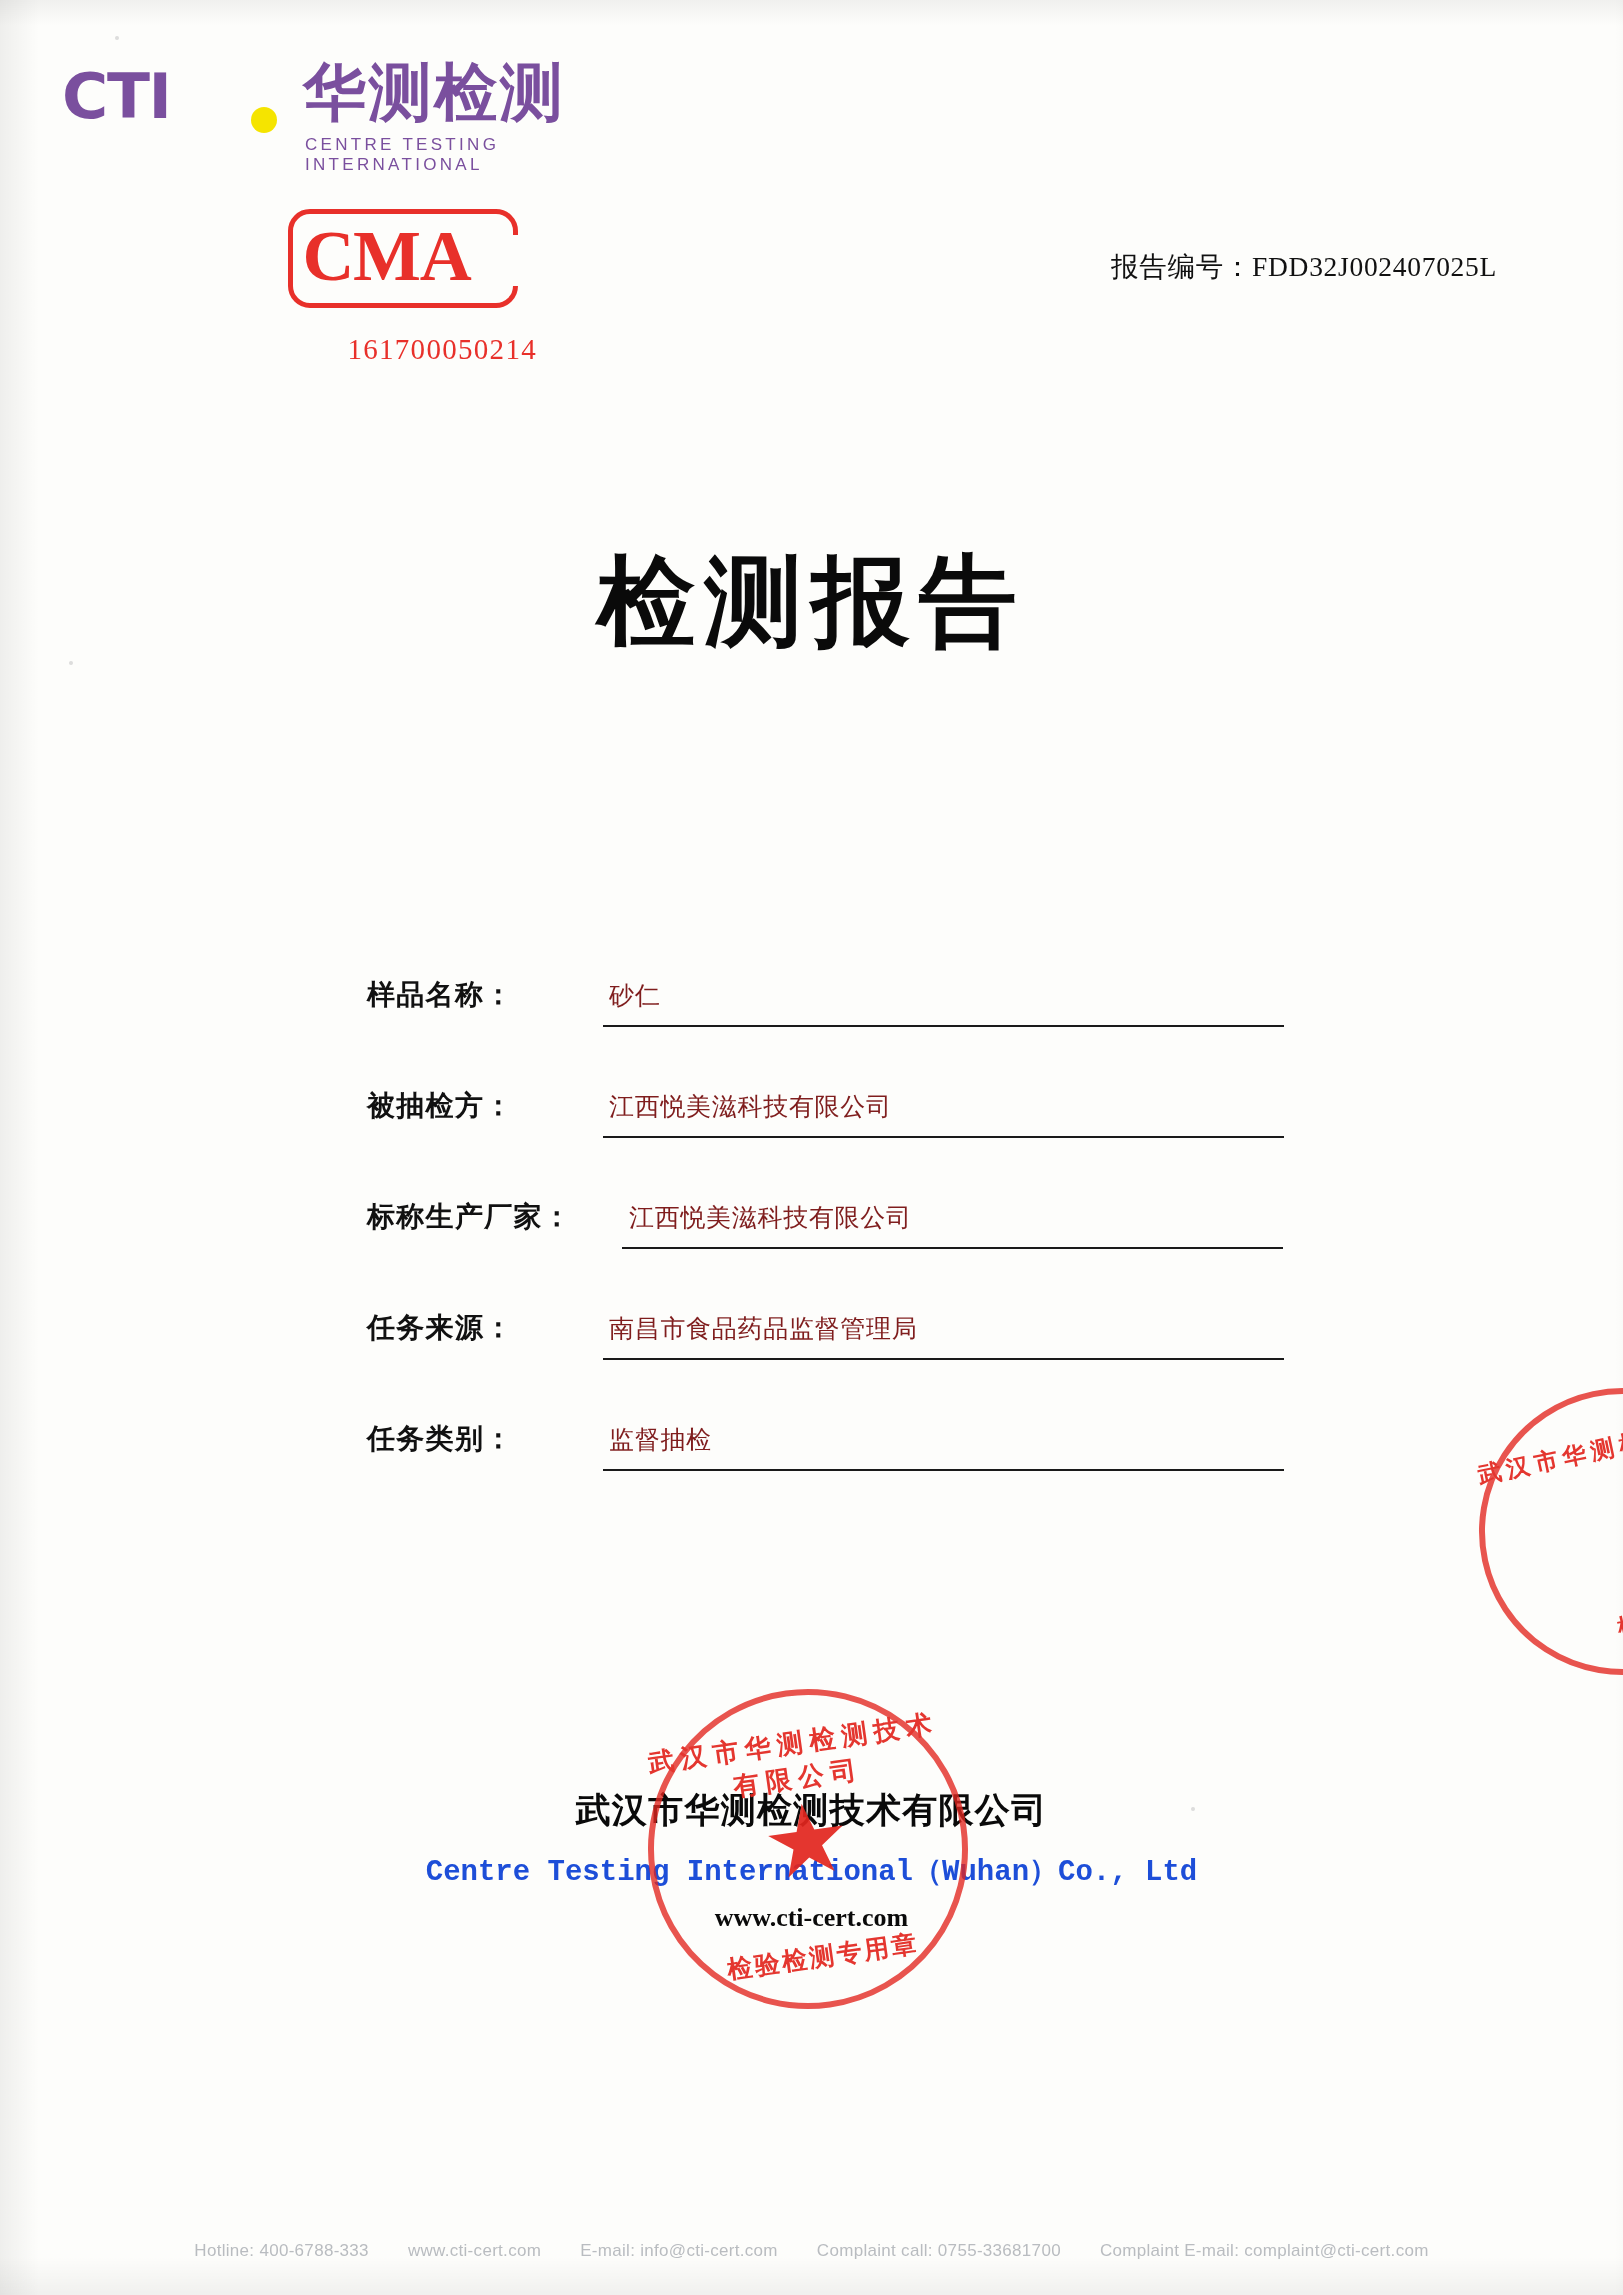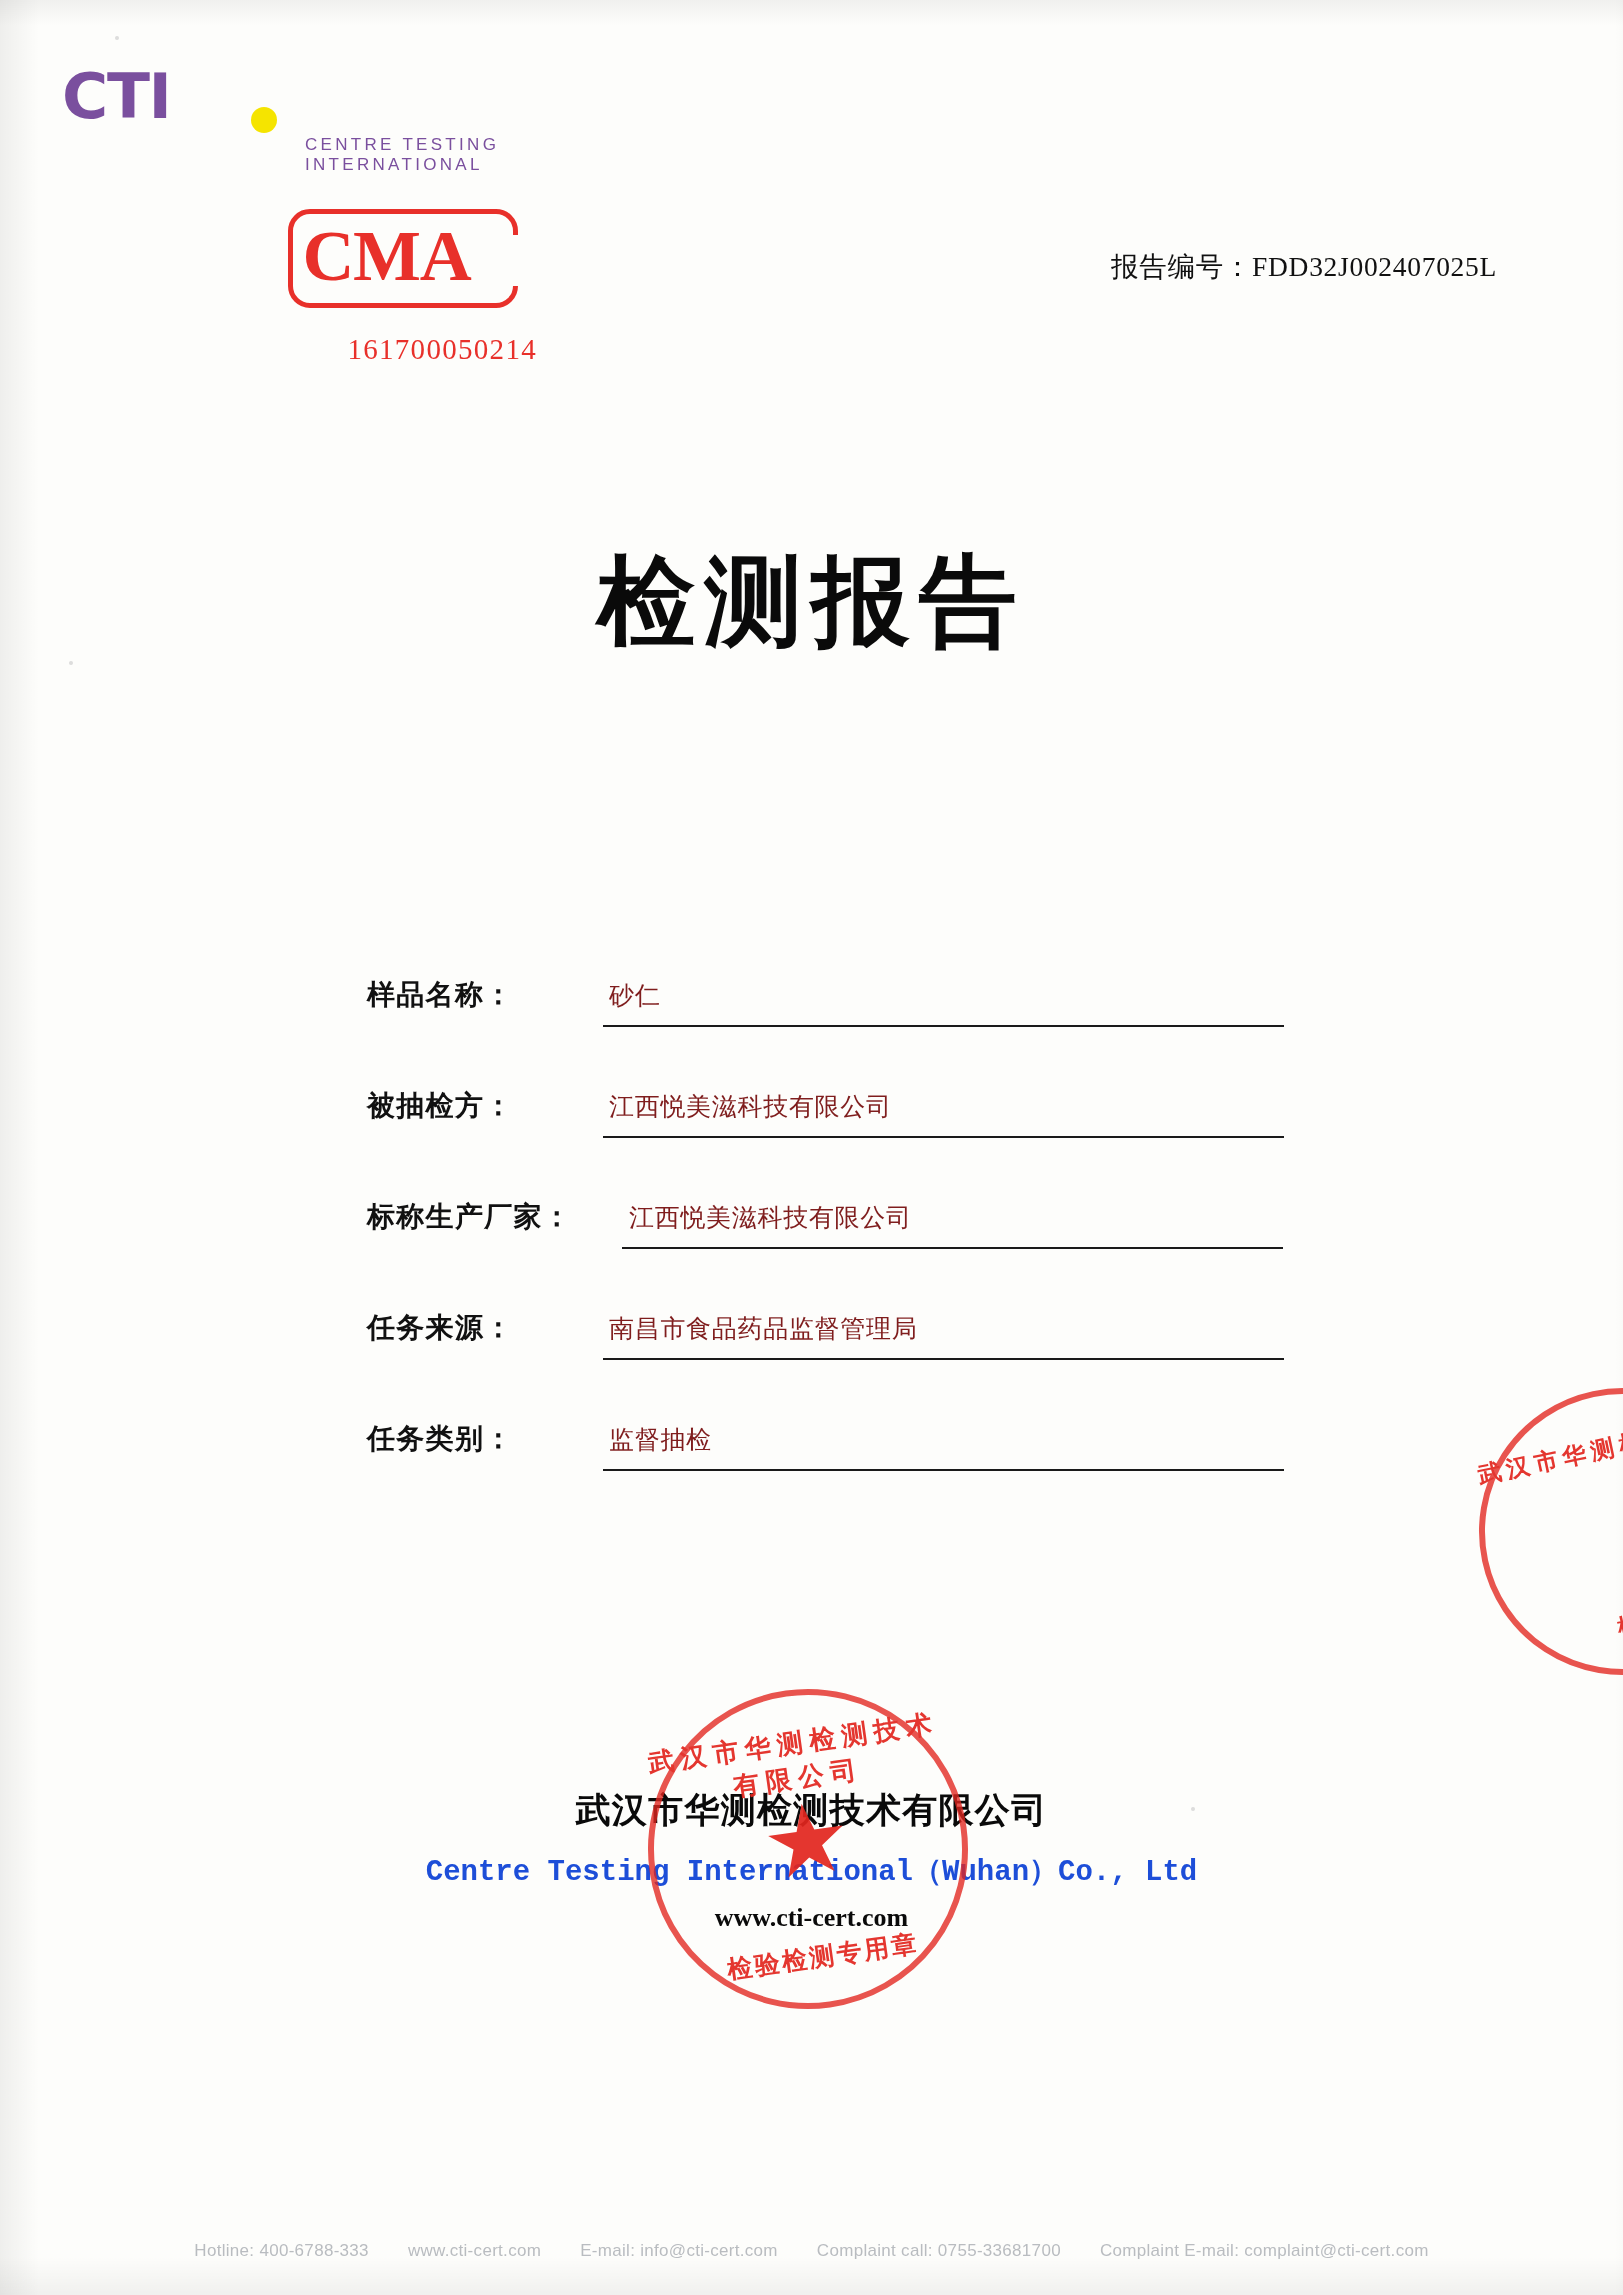--- a/index.html
+++ b/index.html
@@ -361,20 +361,21 @@
   <div class="paper-edge-top"></div>
   <div class="paper-edge-bottom"></div>
 
   <div class="page-speck" style="left:115px; top:36px;"></div>
   <div class="page-speck" style="left:69px; top:661px;"></div>
   <div class="page-speck" style="left:1191px; top:1807px;"></div>
 
   <div class="cti-logo">
     <div class="cti-letters">CTI</div>
     <div class="cti-dot"></div>
+    <div class="cti-cn">华测检测</div>
     <div class="cti-en">CENTRE TESTING INTERNATIONAL</div>
   </div>
 
   <div class="cma-wrap">
     <div class="cma-box">
       <div class="cma-frame"></div>
       <div class="cma-frame-cut"></div>
       <div class="cma-text">CMA</div>
     </div>
     <div class="cma-number">161700050214</div>

